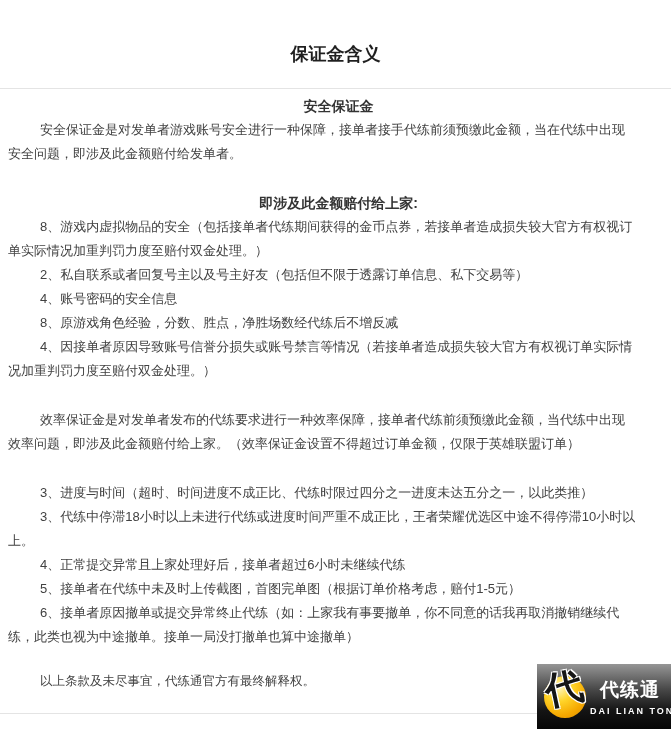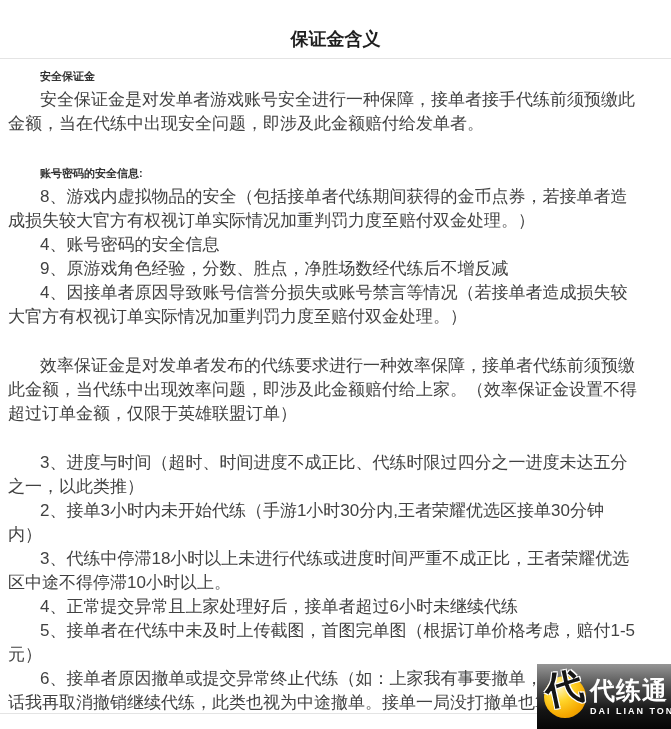--- a/index.html
+++ b/index.html
@@ -6,21 +6,21 @@
   .page {
     position: relative;
     width: 671px;
     height: 729px;
     background: #ffffff;
     overflow: hidden;
     font-family: "Liberation Sans", "DejaVu Sans", sans-serif;
     color: #414141;
   }
   .page-title {
-    margin: 0;
+    margin: 15px;
     padding: 28px 0 8px 0;
     text-align: center;
     font-size: 18px;
     line-height: 22px;
     font-weight: bold;
     color: #1f1f1f;
     font-family: "Liberation Serif", "DejaVu Serif", serif;
   }
   .divider {
     border: none;
@@ -38,29 +38,30 @@
   }
   .content {
     padding: 0 34px 0 8px;
   }
   .section { margin: 0; }
   .section.first { margin-top: 5px; }
   .section.gap { margin-top: 25px; }
   .section-heading {
     margin: 0;
     padding-left: 32px;
-    font-size: 11px;
+    font-size: 14px;
     line-height: 24px;
     font-weight: bold;
     color: #333333;
+    text-align: center;
   }
   .para {
     margin: 0;
     text-indent: 32px;
-    font-size: 17px;
+    font-size: 13px;
     line-height: 24px;
     color: #414141;
   }
   .footer-note {
     margin: 20px 0 0 0;
     text-indent: 32px;
     font-size: 12.5px;
     line-height: 24px;
     color: #414141;
   }
@@ -98,26 +99,27 @@
       -1px  1px 0 #ffffff, 1px  1px 0 #ffffff;
     line-height: 1;
   }
   .logo-text {
     margin-left: 4px;
     display: flex;
     flex-direction: column;
     align-items: flex-start;
   }
   .logo-zh {
-    font-size: 25px;
+    font-size: 19px;
     line-height: 26px;
     font-weight: bold;
     color: #ffffff;
     letter-spacing: 1px;
     white-space: nowrap;
+    margin-left: 10px;
   }
   .logo-en {
     margin-top: 3px;
     font-size: 9px;
     line-height: 10px;
     font-weight: bold;
     color: #ffffff;
     letter-spacing: 2px;
     white-space: nowrap;
   }
@@ -131,34 +133,34 @@
   <hr class="divider">
 
   <div class="content">
 
     <div class="section first">
       <h2 class="section-heading">安全保证金</h2>
       <p class="para">安全保证金是对发单者游戏账号安全进行一种保障，接单者接手代练前须预缴此金额，当在代练中出现安全问题，即涉及此金额赔付给发单者。</p>
     </div>
 
     <div class="section gap">
-      <h2 class="section-heading">账号密码的安全信息:</h2>
+      <h2 class="section-heading">即涉及此金额赔付给上家:</h2>
       <p class="para">8、游戏内虚拟物品的安全（包括接单者代练期间获得的金币点券，若接单者造成损失较大官方有权视订单实际情况加重判罚力度至赔付双金处理。）</p>
+      <p class="para">2、私自联系或者回复号主以及号主好友（包括但不限于透露订单信息、私下交易等）</p>
       <p class="para">4、账号密码的安全信息</p>
-      <p class="para">9、原游戏角色经验，分数、胜点，净胜场数经代练后不增反减</p>
+      <p class="para">8、原游戏角色经验，分数、胜点，净胜场数经代练后不增反减</p>
       <p class="para">4、因接单者原因导致账号信誉分损失或账号禁言等情况（若接单者造成损失较大官方有权视订单实际情况加重判罚力度至赔付双金处理。）</p>
     </div>
 
     <div class="section gap">
       <p class="para">效率保证金是对发单者发布的代练要求进行一种效率保障，接单者代练前须预缴此金额，当代练中出现效率问题，即涉及此金额赔付给上家。（效率保证金设置不得超过订单金额，仅限于英雄联盟订单）</p>
     </div>
 
     <div class="section gap">
       <p class="para">3、进度与时间（超时、时间进度不成正比、代练时限过四分之一进度未达五分之一，以此类推）</p>
-      <p class="para">2、接单3小时内未开始代练（手游1小时30分内,王者荣耀优选区接单30分钟内）</p>
       <p class="para">3、代练中停滞18小时以上未进行代练或进度时间严重不成正比，王者荣耀优选区中途不得停滞10小时以上。</p>
       <p class="para">4、正常提交异常且上家处理好后，接单者超过6小时未继续代练</p>
       <p class="para">5、接单者在代练中未及时上传截图，首图完单图（根据订单价格考虑，赔付1-5元）</p>
       <p class="para">6、接单者原因撤单或提交异常终止代练（如：上家我有事要撤单，你不同意的话我再取消撤销继续代练，此类也视为中途撤单。接单一局没打撤单也算中途撤单）</p>
     </div>
 
     <p class="footer-note">以上条款及未尽事宜，代练通官方有最终解释权。</p>
   </div>
 
   <hr class="divider-bottom">

